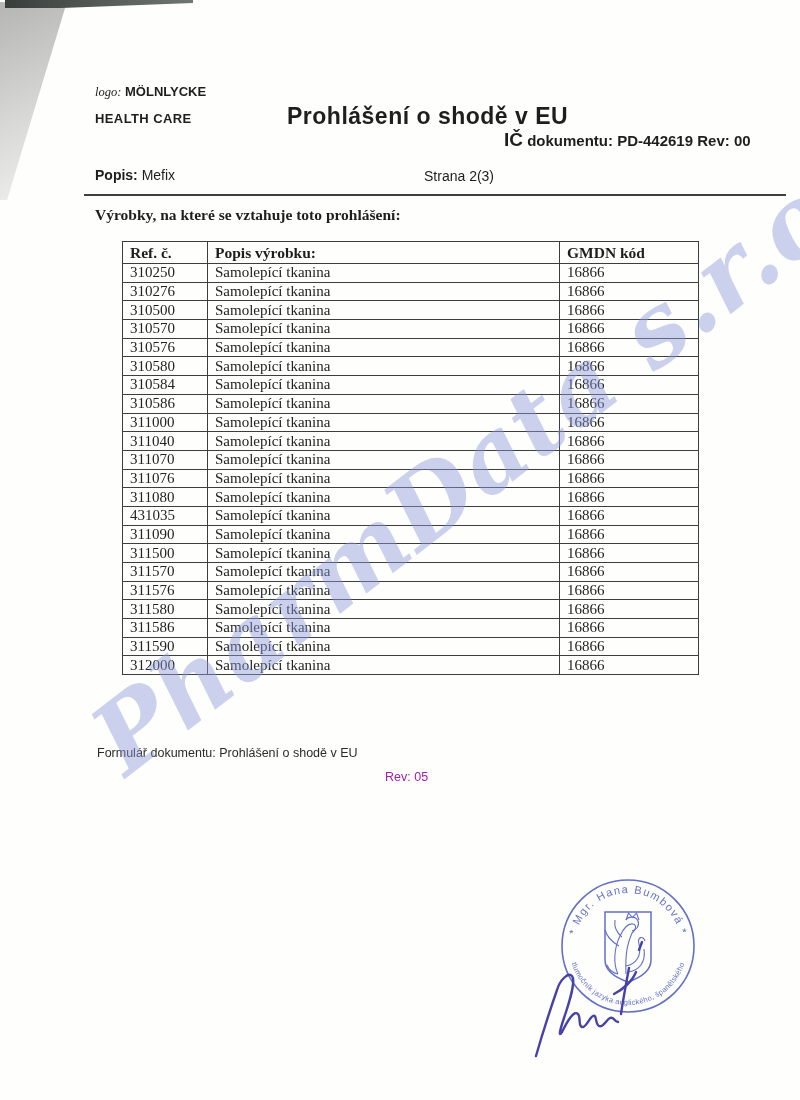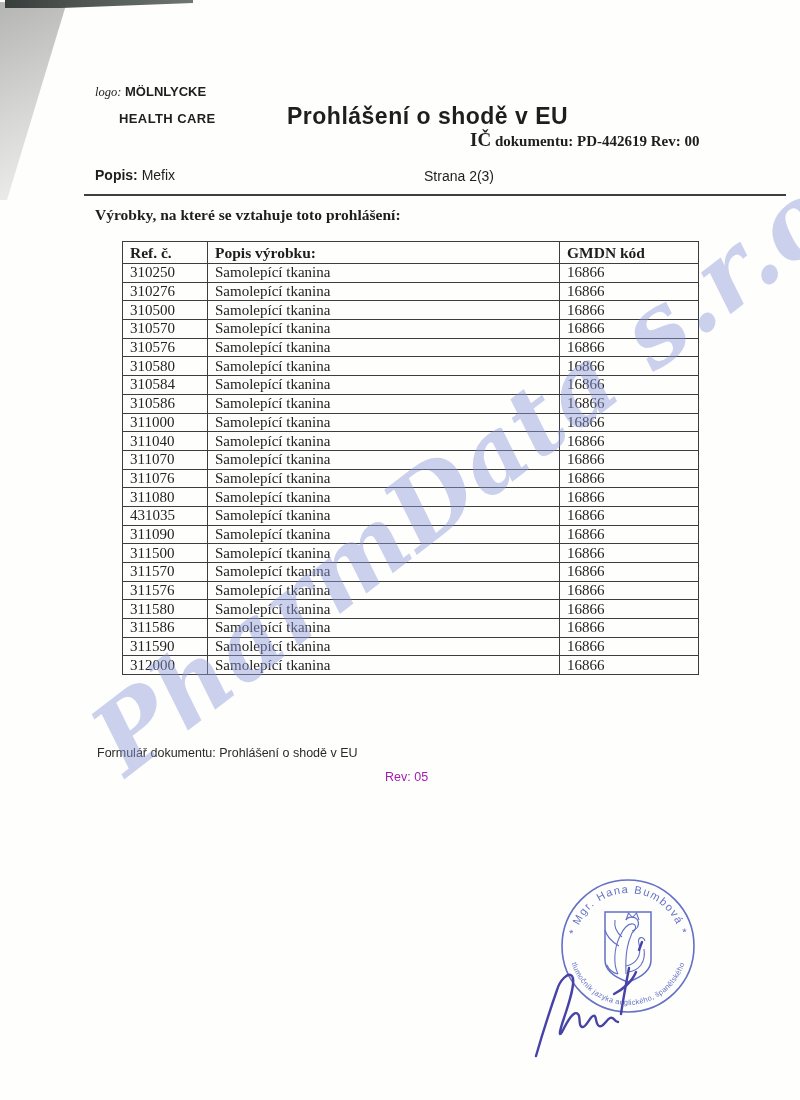--- a/index.html
+++ b/index.html
@@ -10,23 +10,23 @@
   .top-edge-band{position:absolute;left:5px;top:0;width:188px;height:8px;z-index:5;
     background:linear-gradient(90deg,#383e3b,#707671);
     clip-path:polygon(0 0,100% 0,100% 38%,30% 100%,0 100%);}
   .corner-fold{position:absolute;left:0;top:0;width:72px;height:200px;z-index:4;
     background:linear-gradient(155deg,#b4b4b2 0%,#d8d8d6 55%,#efefed 95%);
     clip-path:polygon(0 2px,66px 5px,7px 200px,0 200px);}
 
   
   .logo-line1{position:absolute;left:95px;top:84px;font-size:13px;font-weight:bold;}
   .logo-line1 .logo-prefix{font-weight:normal;font-style:italic;font-size:12.5px;font-family:Liberation Serif, serif;}
-  .logo-line2{position:absolute;left:95px;top:111px;font-size:13px;font-weight:bold;letter-spacing:0.4px;margin-left:24px;}
+  .logo-line2{position:absolute;left:95px;top:111px;font-size:13px;font-weight:bold;letter-spacing:0.4px;}
   .doc-title{position:absolute;left:287px;top:103px;font-size:23px;font-weight:bold;letter-spacing:0.5px;}
-  .doc-id{position:absolute;left:470px;top:129px;font-family:Liberation Serif, serif;
+  .doc-id{position:absolute;left:504px;top:129px;font-family:Liberation Sans, sans-serif;
           font-weight:bold;font-size:15px;white-space:nowrap;}
   .doc-id .ic{font-size:19px;}
   .desc-line{position:absolute;left:95px;top:167px;font-size:14px;}
   .desc-line .lbl{font-weight:bold;}
   .page-indicator{position:absolute;left:424px;top:168px;font-size:14px;}
   .header-rule{position:absolute;left:84px;top:194px;width:702px;height:2.2px;background:#3f3f3f;}
 
   .section-heading{position:absolute;left:95px;top:206px;font-family:"Liberation Serif",serif;
                    font-weight:bold;font-size:15.5px;}
 

